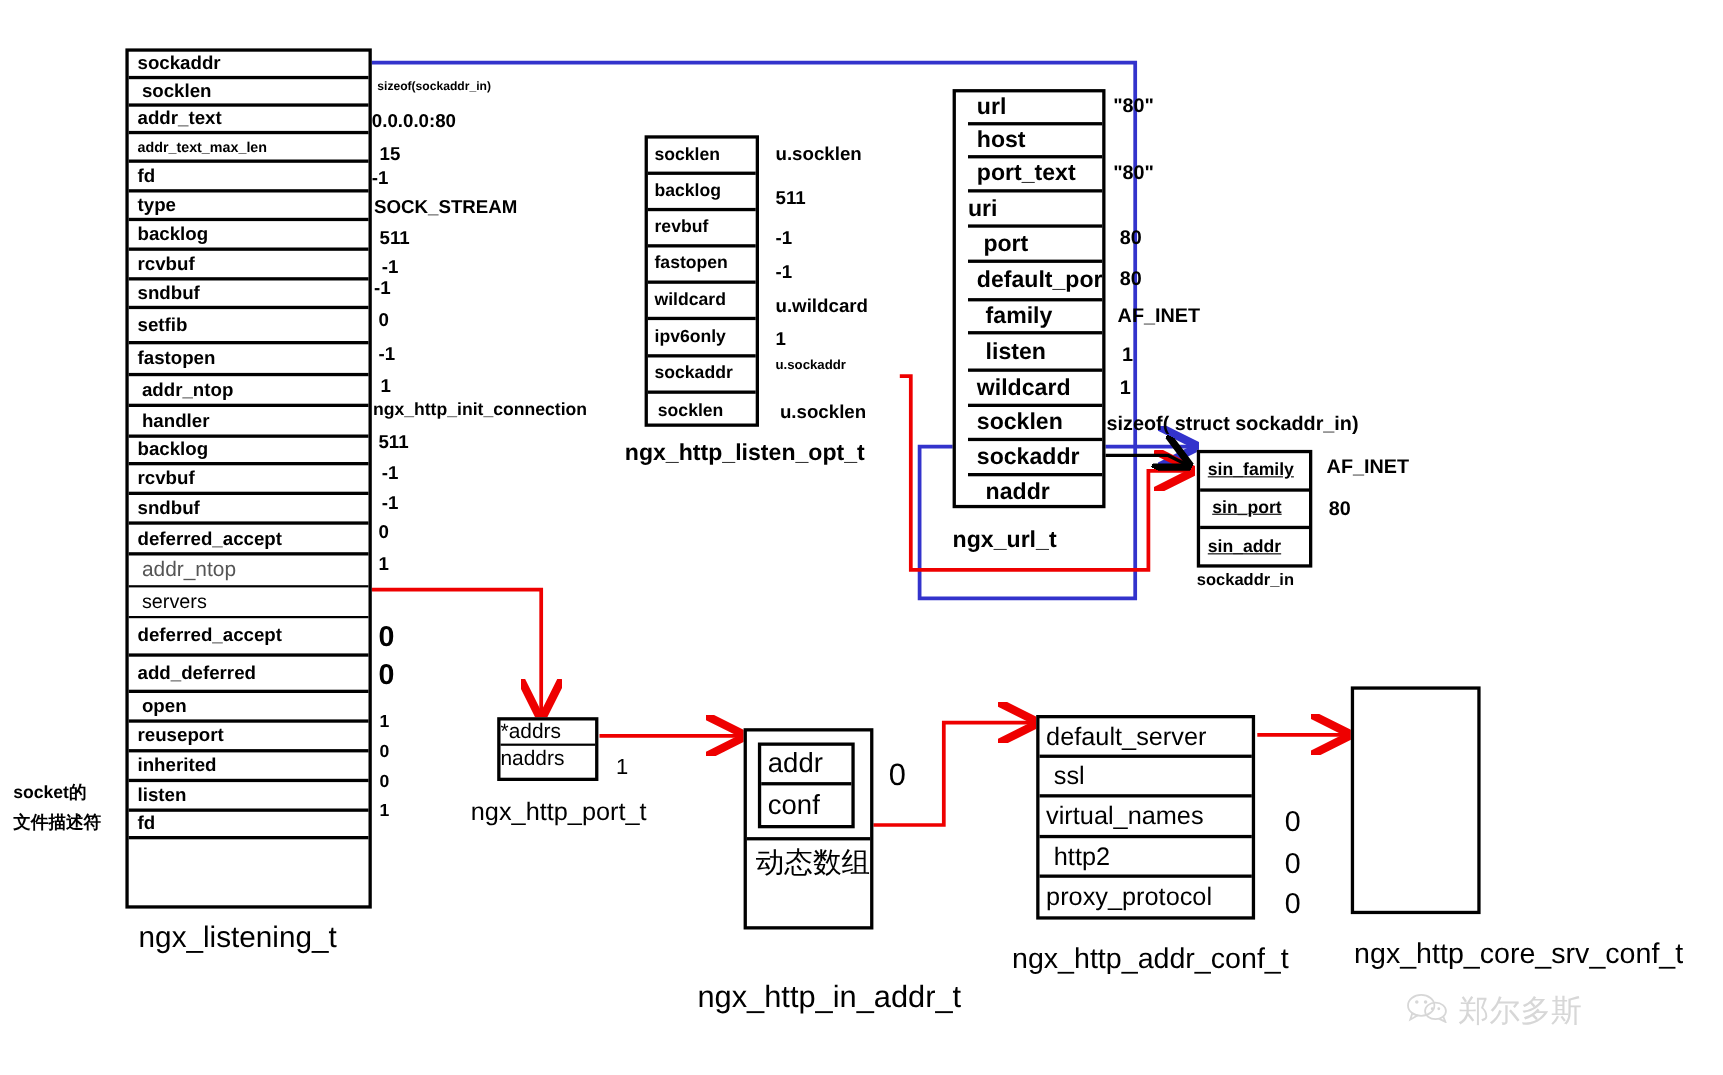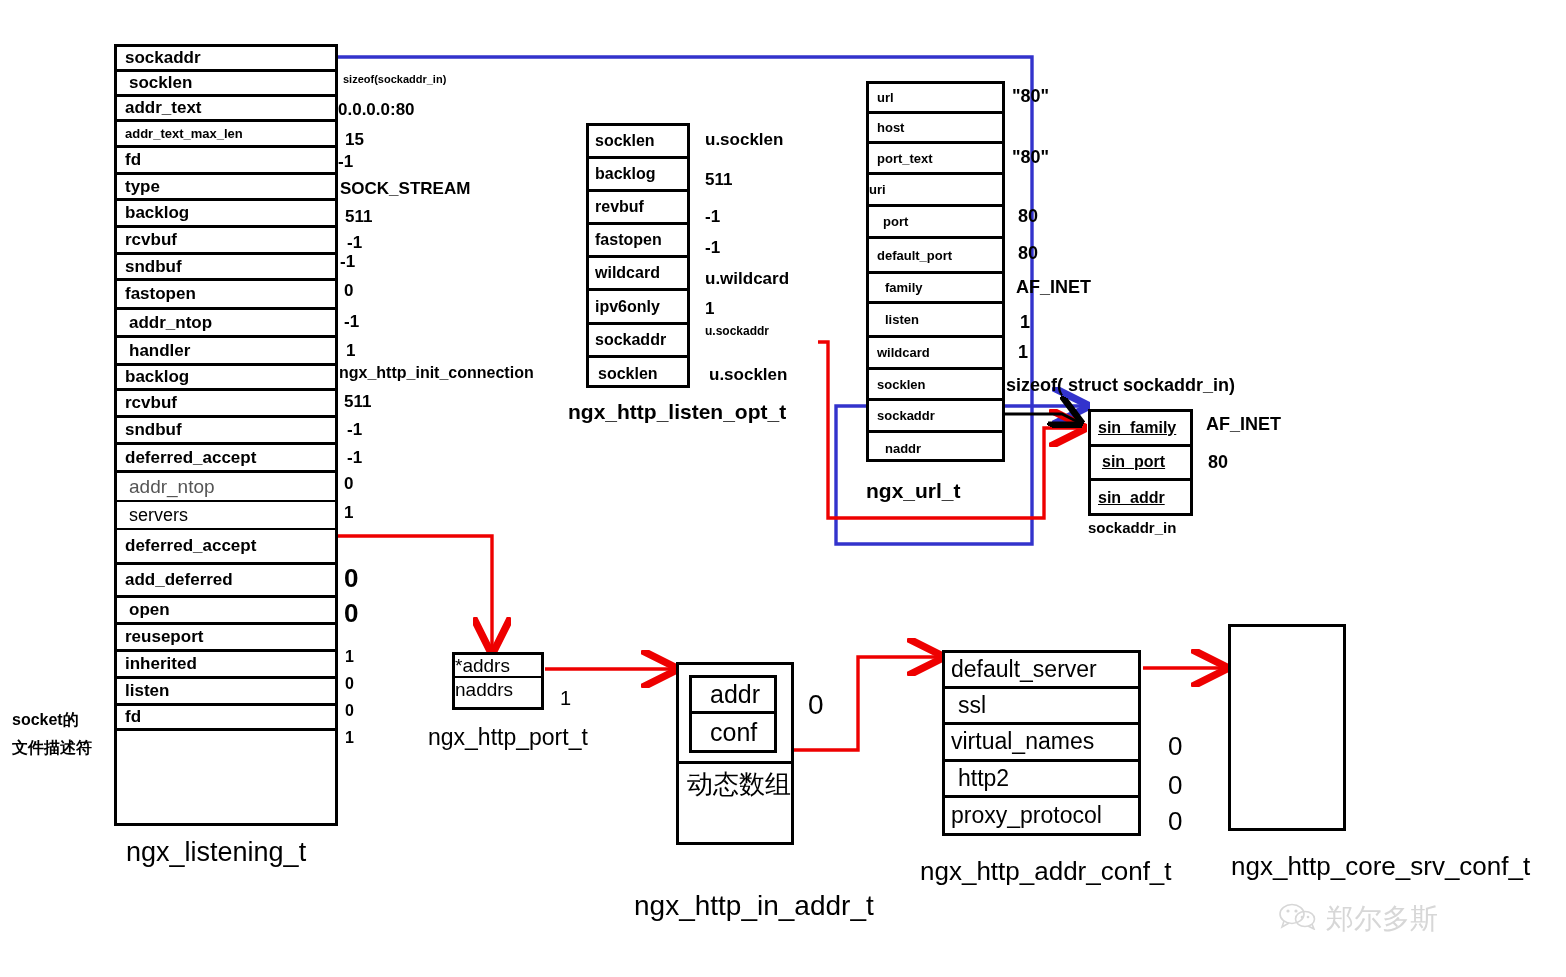--- a/index.html
+++ b/index.html
@@ -37,35 +37,35 @@
   #listening .row.thin{border-bottom:2px solid #000;}
   #listening .row.grey{color:#555;}
   #listening .row.blank{border-bottom:none;}
 
   
   #listenopt{left:586px;top:123px;width:104px;height:265px;}
   #listenopt .row{padding-left:6px;font-size:16px;height:33.1px;justify-content:flex-start;}
 
   
   #url{left:866px;top:81px;width:139px;height:381px;}
-  #url .row{padding-left:8px;font-size:13px;}
+  #url .row{padding-left:8px;font-size:21px;margin-left:11px;}
 
   
   #sockaddrin{left:1088px;top:409px;width:105px;height:107px;text-decoration:underline;}
   #sockaddrin .row{padding-left:7px;font-size:16px;height:34.6px;}
 
   
   #porttbl{left:452px;top:652px;width:92px;height:58px;}
   #porttbl .row{justify-content:flex-start;font-size:19px;font-weight:normal;height:23px;border-bottom:2px solid #000;}
   #porttbl .row:last-child{border-bottom:none;}
 
   
   #inaddr{left:676px;top:662px;width:118px;height:183px;}
   #inaddr .inner{position:absolute;left:10px;top:10px;width:88px;height:78px;border:3px solid #000;box-sizing:border-box;}
-  #inaddr .inner .row{justify-content:flex-start;padding-left:18px;font-size:25px;font-weight:normal;height:36px;border-bottom:3px solid #000;}
+  #inaddr .inner .row{justify-content:flex-start;padding-left:6px;font-size:25px;font-weight:normal;height:36px;border-bottom:3px solid #000;}
   #inaddr .inner .row:last-child{border-bottom:none;}
   #inaddr .dyn{position:absolute;left:0;top:96px;width:112px;height:84px;border-top:3px solid #000;box-sizing:border-box;
     font-size:26px;font-weight:normal;line-height:1.12;padding:6px 0 0 8px;}
 
   
   #addrconf{left:942px;top:650px;width:199px;height:186px;}
   #addrconf .row{padding-left:6px;font-size:23px;font-weight:normal;height:36.2px;border-bottom:3px solid #000;}
   #addrconf .row:last-child{border-bottom:none;}
 
   
@@ -146,20 +146,23 @@
         <span>type</span>
       </div>
     <div class="row" style="height:27px">
         <span>backlog</span>
       </div>
     <div class="row" style="height:27px">
         <span>rcvbuf</span>
       </div>
     <div class="row" style="height:26px">
         <span>sndbuf</span>
+      </div>
+    <div class="row" style="height:32px">
+        <span>setfib</span>
       </div>
     <div class="row" style="height:29px">
         <span>fastopen</span>
       </div>
     <div class="row" style="height:28px;padding-left:12px">
         <span>addr_ntop</span>
       </div>
     <div class="row" style="height:28px;padding-left:12px">
         <span>handler</span>
       </div>

